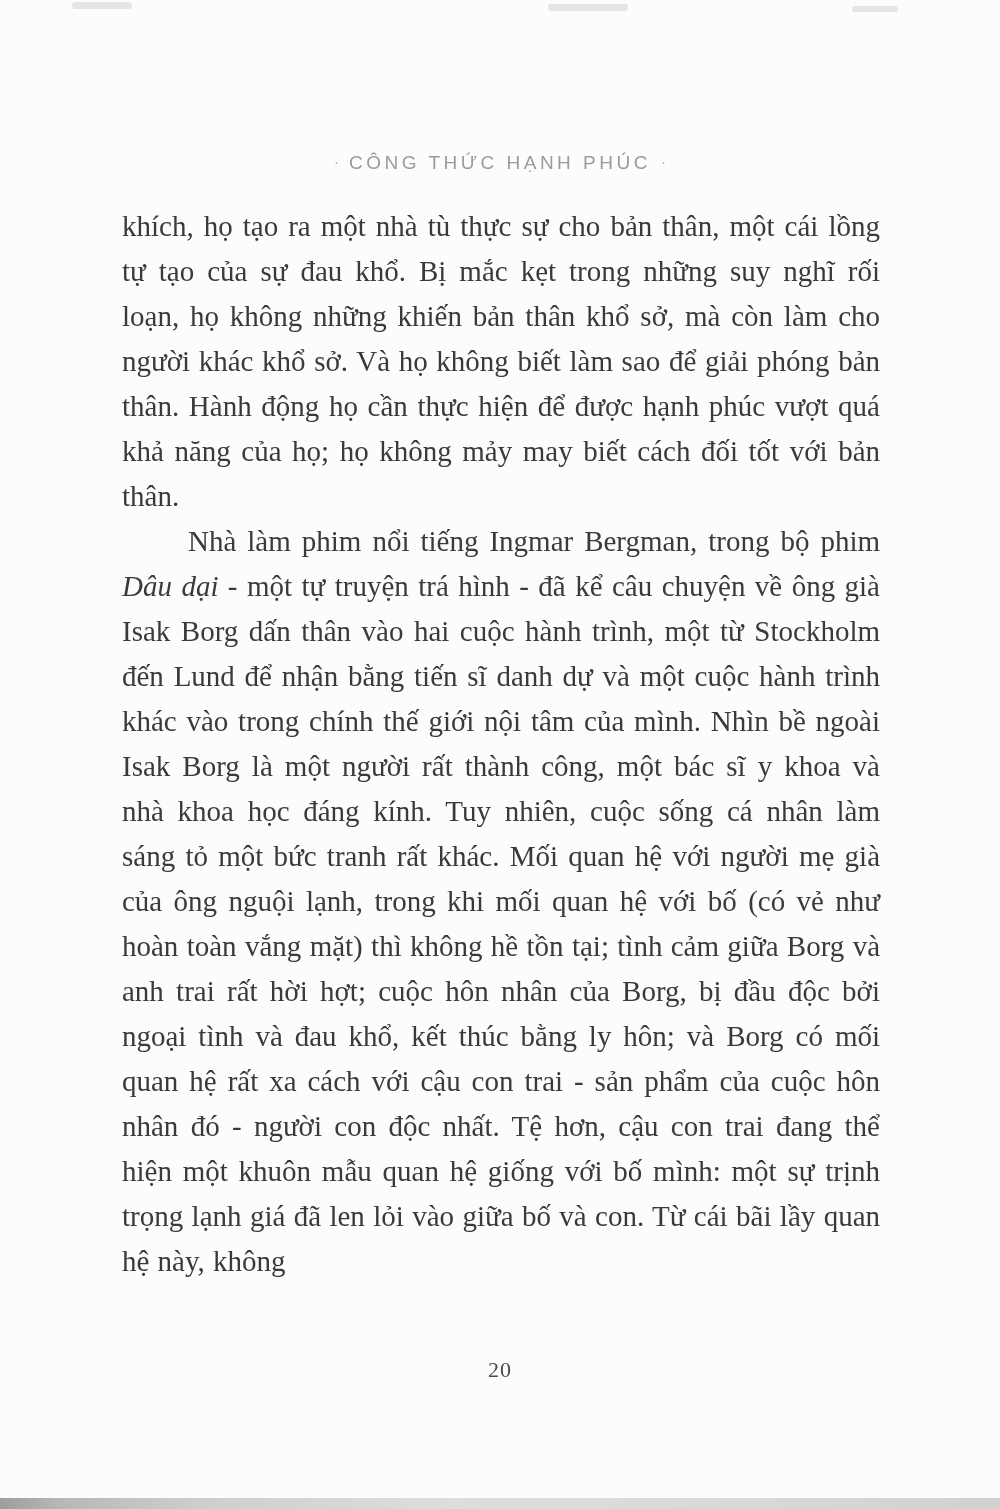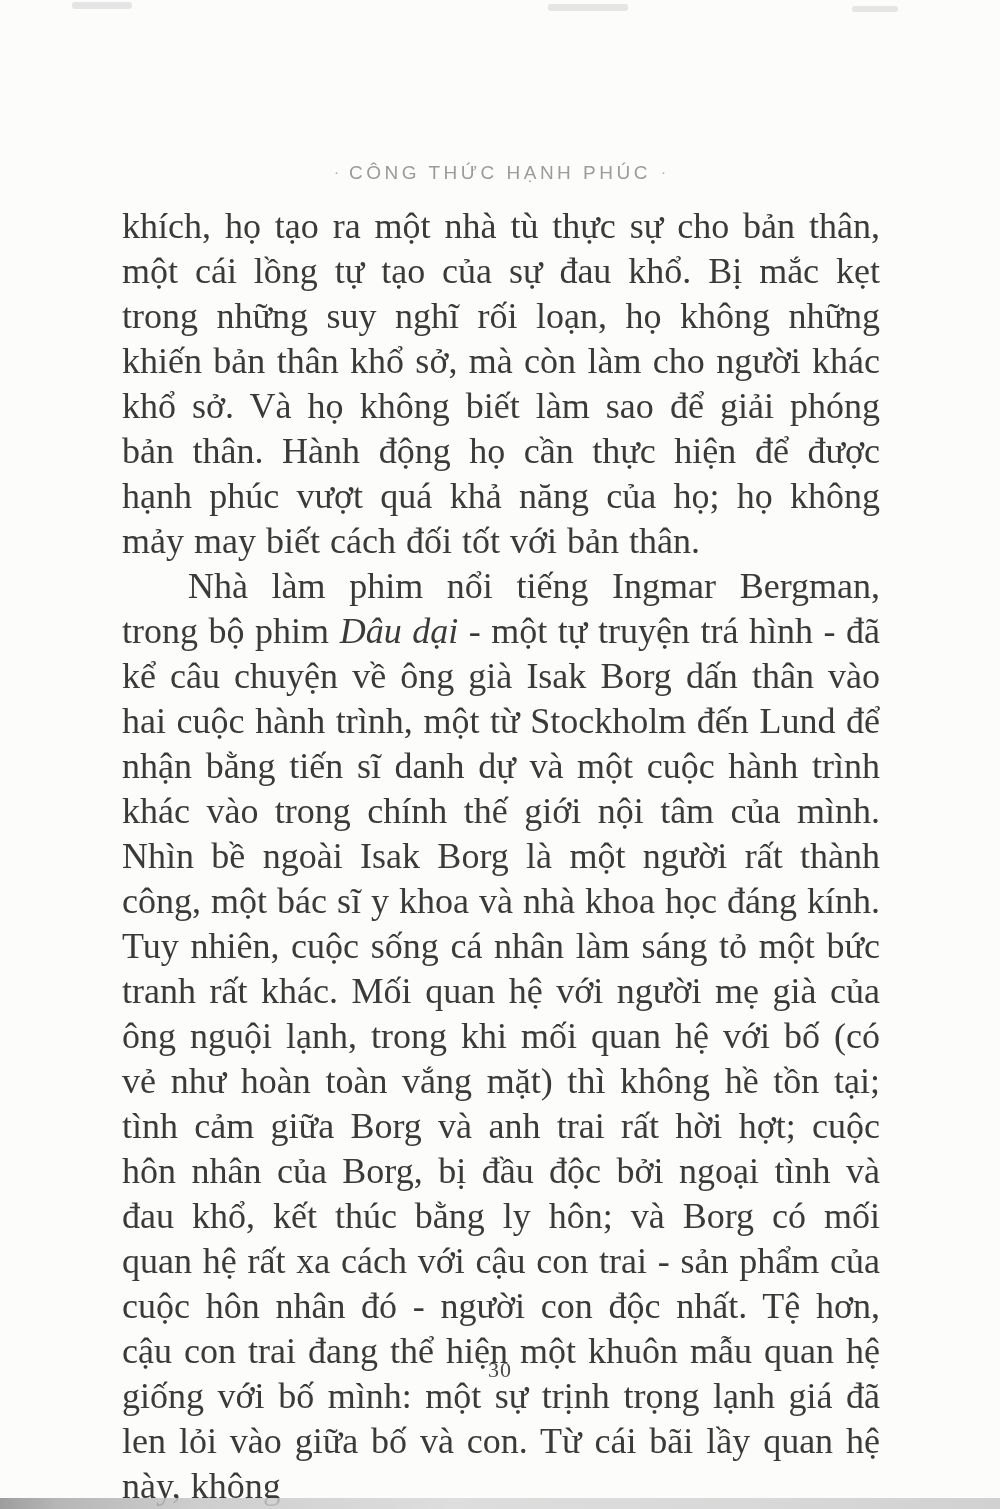--- a/index.html
+++ b/index.html
@@ -11,21 +11,21 @@
     position: relative;
     width: 1000px;
     height: 1509px;
     margin: 0 auto;
     background: #fcfcfb;
     overflow: hidden;
     font-family: "Liberation Serif", serif;
   }
   .running-header {
     position: absolute;
-    top: 162px;
+    top: 152px;
     left: 0;
     right: 0;
     text-align: center;
     font-family: "Liberation Sans", sans-serif;
     font-size: 19px;
     font-weight: 400;
     letter-spacing: 3.5px;
     color: #9b9b9b;
     white-space: nowrap;
   }
@@ -35,21 +35,21 @@
     top: -2px;
     padding: 0 10px;
     letter-spacing: 0;
     color: #a8a8a8;
   }
   .body-text {
     position: absolute;
     top: 204px;
     left: 122px;
     width: 758px;
-    font-size: 36px;
+    font-size: 29px;
     line-height: 45px;
     text-align: justify;
     color: #3a3a3a;
     word-spacing: 1px;
   }
   .body-text p {
     margin: 0;
     padding: 0;
   }
   .body-text p.indent {
@@ -99,20 +99,20 @@
 
   <div class="running-header">
     <span class="bullet">·</span><span>CÔNG THỨC HẠNH PHÚC</span><span class="bullet">·</span>
   </div>
 
   <div class="body-text">
     <p>khích, họ tạo ra một nhà tù thực sự cho bản thân, một cái lồng tự tạo của sự đau khổ. Bị mắc kẹt trong những suy nghĩ rối loạn, họ không những khiến bản thân khổ sở, mà còn làm cho người khác khổ sở. Và họ không biết làm sao để giải phóng bản thân. Hành động họ cần thực hiện để được hạnh phúc vượt quá khả năng của họ; họ không mảy may biết cách đối tốt với bản thân.</p>
     <p class="indent"><span>Nhà làm phim nổi tiếng Ingmar Bergman, trong bộ phim </span><i class="book-title-italic">Dâu dại</i><span> - một tự truyện trá hình - đã kể câu chuyện về ông già Isak Borg dấn thân vào hai cuộc hành trình, một từ Stockholm đến Lund để nhận bằng tiến sĩ danh dự và một cuộc hành trình khác vào trong chính thế giới nội tâm của mình. Nhìn bề ngoài Isak Borg là một người rất thành công, một bác sĩ y khoa và nhà khoa học đáng kính. Tuy nhiên, cuộc sống cá nhân làm sáng tỏ một bức tranh rất khác. Mối quan hệ với người mẹ già của ông nguội lạnh, trong khi mối quan hệ với bố (có vẻ như hoàn toàn vắng mặt) thì không hề tồn tại; tình cảm giữa Borg và anh trai rất hời hợt; cuộc hôn nhân của Borg, bị đầu độc bởi ngoại tình và đau khổ, kết thúc bằng ly hôn; và Borg có mối quan hệ rất xa cách với cậu con trai - sản phẩm của cuộc hôn nhân đó - người con độc nhất. Tệ hơn, cậu con trai đang thể hiện một khuôn mẫu quan hệ giống với bố mình: một sự trịnh trọng lạnh giá đã len lỏi vào giữa bố và con. Từ cái bãi lầy quan hệ này, không</span></p>
   </div>
 
-  <div class="page-number">30</div>
+  <div class="page-number">20</div>
 
   <div class="scan-smudge smudge-1"></div>
   <div class="scan-smudge smudge-2"></div>
   <div class="scan-smudge smudge-3"></div>
   <div class="scan-artifact-bottom"></div>
 
 </div>
 
 </body></html>

